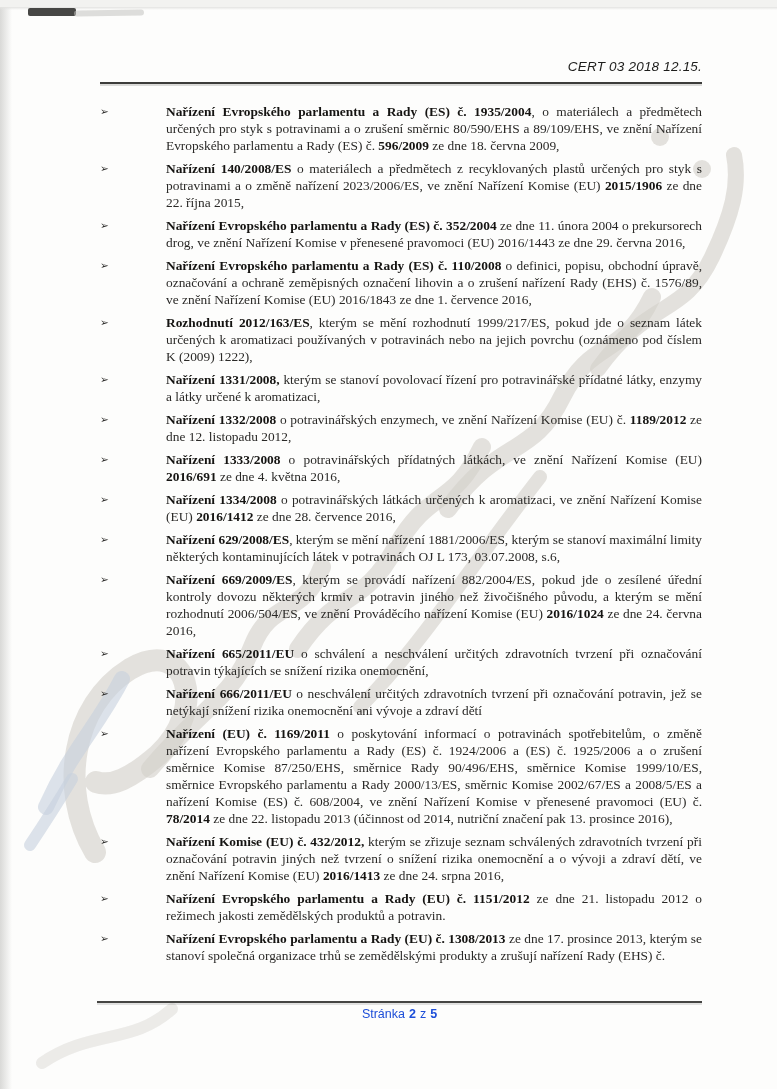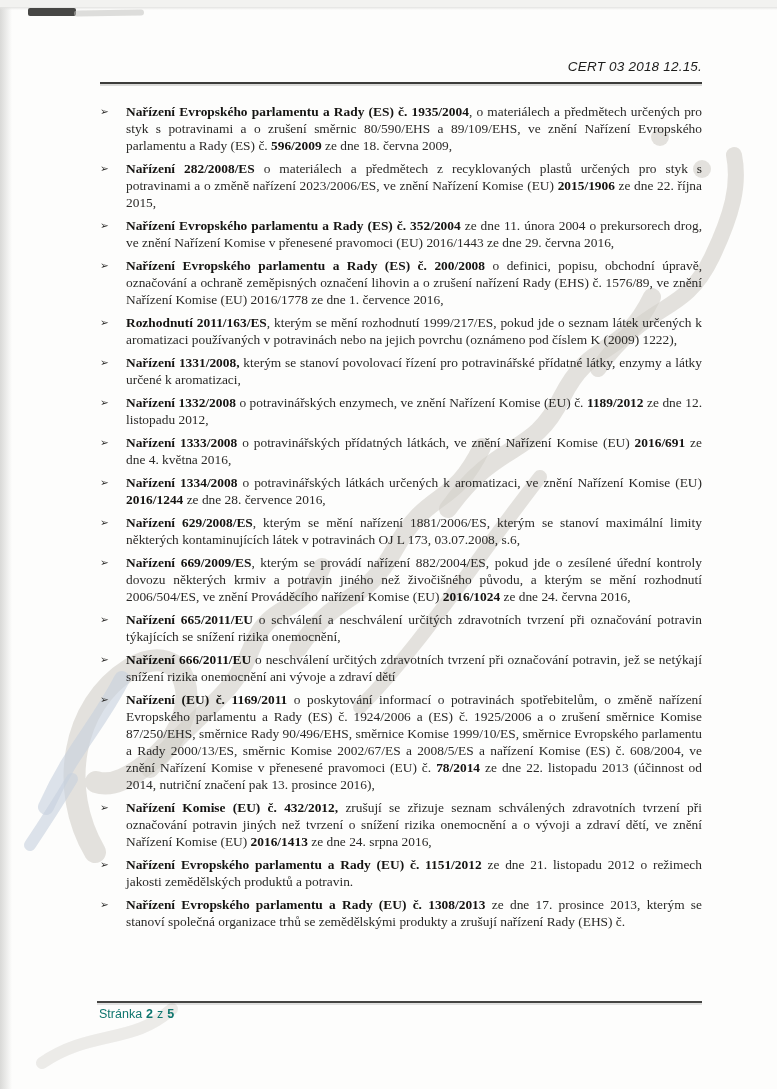--- a/index.html
+++ b/index.html
@@ -38,31 +38,31 @@
   
   .content{position:absolute;left:100px;top:96px;width:602px;}
   ul.reg-list{list-style:none;margin:0;padding:0;}
   li.reg-item{display:flex;margin:0 0 6px 0;}
   .marker{
     flex:0 0 26px;font-family:"DejaVu Sans", sans-serif;
     font-size:10.5px;color:#2b2a28;padding-top:2px;
   }
   .reg-text{
     flex:1;text-align:justify;
-    font-size:13.4px;line-height:17px;color:#2a2927;
+    font-size:13.4px;line-height:17px;color:#2a2927;margin-left:40px;
   }
   .reg-text .b{font-weight:700;color:#151412;}
   
   .footer-rule{
     position:absolute;top:994px;left:97px;width:605px;height:2px;
     background:#454543;box-shadow:0 2px 0 rgba(69,69,67,.15);
   }
   .footer-text{
-    position:absolute;top:1000px;left:97px;width:605px;text-align:left;
-    font-family:"Liberation Sans", sans-serif;font-size:12.5px;color:#0f766e;
+    position:absolute;top:1000px;left:97px;width:605px;text-align:center;
+    font-family:"Liberation Sans", sans-serif;font-size:12.5px;color:#1d4ed8;
   }
   .footer-text .b{font-weight:700;}
   .footer-text span{padding:0 2px;}
 </style>
 </head>
 <body>
 
 <div class="page">
 
   <div class="edge-left"></div>
@@ -94,49 +94,49 @@
     <div class="header-rule"></div>
 
     <div class="content">
       <ul class="reg-list">
           <li class="reg-item">
             <span class="marker">➢</span>
             <span class="reg-text"><span class="b">Nařízení Evropského parlamentu a Rady (ES) č. 1935/2004</span><span class="r">, o materiálech a předmětech určených pro styk s potravinami a o zrušení směrnic 80/590/EHS a 89/109/EHS, ve znění Nařízení Evropského parlamentu a Rady (ES) č. </span><span class="b">596/2009</span><span class="r"> ze dne 18. června 2009,</span></span>
           </li>
           <li class="reg-item">
             <span class="marker">➢</span>
-            <span class="reg-text"><span class="b">Nařízení 282/2008/ES</span><span class="r"> o materiálech a předmětech z recyklovaných plastů určených pro styk s potravinami a o změně nařízení 2023/2006/ES, ve znění Nařízení Komise (EU) </span><span class="b">2015/1906</span><span class="r"> ze dne 22. října 2015,</span></span>
+            <span class="reg-text"><span class="b">Nařízení 140/2008/ES</span><span class="r"> o materiálech a předmětech z recyklovaných plastů určených pro styk s potravinami a o změně nařízení 2023/2006/ES, ve znění Nařízení Komise (EU) </span><span class="b">2015/1906</span><span class="r"> ze dne 22. října 2015,</span></span>
           </li>
           <li class="reg-item">
             <span class="marker">➢</span>
             <span class="reg-text"><span class="b">Nařízení Evropského parlamentu a Rady (ES) č. 352/2004</span><span class="r"> ze dne 11. února 2004 o prekursorech drog, ve znění Nařízení Komise v přenesené pravomoci (EU) 2016/1443 ze dne 29. června 2016,</span></span>
           </li>
           <li class="reg-item">
             <span class="marker">➢</span>
-            <span class="reg-text"><span class="b">Nařízení Evropského parlamentu a Rady (ES) č. 200/2008</span><span class="r"> o definici, popisu, obchodní úpravě, označování a ochraně zeměpisných označení lihovin a o zrušení nařízení Rady (EHS) č. 1576/89, ve znění Nařízení Komise (EU) 2016/1778 ze dne 1. července 2016,</span></span>
+            <span class="reg-text"><span class="b">Nařízení Evropského parlamentu a Rady (ES) č. 110/2008</span><span class="r"> o definici, popisu, obchodní úpravě, označování a ochraně zeměpisných označení lihovin a o zrušení nařízení Rady (EHS) č. 1576/89, ve znění Nařízení Komise (EU) 2016/1843 ze dne 1. července 2016,</span></span>
           </li>
           <li class="reg-item">
             <span class="marker">➢</span>
-            <span class="reg-text"><span class="b">Rozhodnutí 2011/163/ES</span><span class="r">, kterým se mění rozhodnutí 1999/217/ES, pokud jde o seznam látek určených k aromatizaci používaných v potravinách nebo na jejich povrchu (oznámeno pod číslem K (2009) 1222),</span></span>
+            <span class="reg-text"><span class="b">Rozhodnutí 2012/163/ES</span><span class="r">, kterým se mění rozhodnutí 1999/217/ES, pokud jde o seznam látek určených k aromatizaci používaných v potravinách nebo na jejich povrchu (oznámeno pod číslem K (2009) 1222),</span></span>
           </li>
           <li class="reg-item">
             <span class="marker">➢</span>
             <span class="reg-text"><span class="b">Nařízení 1331/2008,</span><span class="r"> kterým se stanoví povolovací řízení pro potravinářské přídatné látky, enzymy a látky určené k aromatizaci,</span></span>
           </li>
           <li class="reg-item">
             <span class="marker">➢</span>
             <span class="reg-text"><span class="b">Nařízení 1332/2008</span><span class="r"> o potravinářských enzymech, ve znění Nařízení Komise (EU) č. </span><span class="b">1189/2012</span><span class="r"> ze dne 12. listopadu 2012,</span></span>
           </li>
           <li class="reg-item">
             <span class="marker">➢</span>
             <span class="reg-text"><span class="b">Nařízení 1333/2008</span><span class="r"> o potravinářských přídatných látkách, ve znění Nařízení Komise (EU) </span><span class="b">2016/691</span><span class="r"> ze dne 4. května 2016,</span></span>
           </li>
           <li class="reg-item">
             <span class="marker">➢</span>
-            <span class="reg-text"><span class="b">Nařízení 1334/2008</span><span class="r"> o potravinářských látkách určených k aromatizaci, ve znění Nařízení Komise (EU) </span><span class="b">2016/1244</span><span class="r"> ze dne 28. července 2016,</span></span>
+            <span class="reg-text"><span class="b">Nařízení 1334/2008</span><span class="r"> o potravinářských látkách určených k aromatizaci, ve znění Nařízení Komise (EU) </span><span class="b">2016/1412</span><span class="r"> ze dne 28. července 2016,</span></span>
           </li>
           <li class="reg-item">
             <span class="marker">➢</span>
             <span class="reg-text"><span class="b">Nařízení 629/2008/ES</span><span class="r">, kterým se mění nařízení 1881/2006/ES, kterým se stanoví maximální limity některých kontaminujících látek v potravinách  OJ L 173, 03.07.2008, s.6,</span></span>
           </li>
           <li class="reg-item">
             <span class="marker">➢</span>
             <span class="reg-text"><span class="b">Nařízení 669/2009/ES</span><span class="r">, kterým se provádí nařízení  882/2004/ES, pokud jde o zesílené úřední kontroly dovozu některých krmiv a potravin jiného než živočišného původu, a kterým se mění rozhodnutí 2006/504/ES, ve znění Prováděcího nařízení Komise (EU) </span><span class="b">2016/1024</span><span class="r"> ze dne 24. června 2016,</span></span>
           </li>
           <li class="reg-item">
@@ -146,21 +146,21 @@
           <li class="reg-item">
             <span class="marker">➢</span>
             <span class="reg-text"><span class="b">Nařízení 666/2011/EU</span><span class="r"> o neschválení určitých zdravotních tvrzení při označování potravin, jež se netýkají snížení rizika onemocnění ani vývoje a zdraví dětí</span></span>
           </li>
           <li class="reg-item">
             <span class="marker">➢</span>
             <span class="reg-text"><span class="b">Nařízení (EU) č. 1169/2011</span><span class="r">  o poskytování informací o potravinách spotřebitelům, o změně nařízení Evropského parlamentu a Rady (ES) č. 1924/2006 a (ES) č. 1925/2006 a o zrušení směrnice Komise 87/250/EHS, směrnice Rady 90/496/EHS, směrnice Komise 1999/10/ES, směrnice Evropského parlamentu a Rady 2000/13/ES, směrnic Komise 2002/67/ES a 2008/5/ES a nařízení Komise (ES) č. 608/2004, ve znění Nařízení Komise v přenesené pravomoci (EU) č. </span><span class="b">78/2014</span><span class="r"> ze dne 22. listopadu 2013 (účinnost od 2014, nutriční značení pak 13. prosince 2016),</span></span>
           </li>
           <li class="reg-item">
             <span class="marker">➢</span>
-            <span class="reg-text"><span class="b">Nařízení Komise (EU) č. 432/2012,</span><span class="r"> zrušují se zřizuje seznam schválených zdravotních tvrzení při označování potravin jiných než tvrzení o snížení rizika onemocnění a o vývoji a zdraví dětí, ve znění Nařízení Komise (EU) </span><span class="b">2016/1413</span><span class="r"> ze dne 24. srpna 2016,</span></span>
+            <span class="reg-text"><span class="b">Nařízení Komise (EU) č. 432/2012,</span><span class="r"> kterým se zřizuje seznam schválených zdravotních tvrzení při označování potravin jiných než tvrzení o snížení rizika onemocnění a o vývoji a zdraví dětí, ve znění Nařízení Komise (EU) </span><span class="b">2016/1413</span><span class="r"> ze dne 24. srpna 2016,</span></span>
           </li>
           <li class="reg-item">
             <span class="marker">➢</span>
             <span class="reg-text"><span class="b">Nařízení Evropského parlamentu a Rady (EU) č. 1151/2012</span><span class="r"> ze dne 21. listopadu 2012 o režimech jakosti zemědělských produktů a potravin.</span></span>
           </li>
           <li class="reg-item">
             <span class="marker">➢</span>
             <span class="reg-text"><span class="b">Nařízení Evropského parlamentu a Rady (EU) č. 1308/2013</span><span class="r"> ze dne 17. prosince 2013, kterým se stanoví společná organizace trhů se zemědělskými produkty a zrušují nařízení Rady (EHS) č.</span></span>
           </li>
         </ul>

